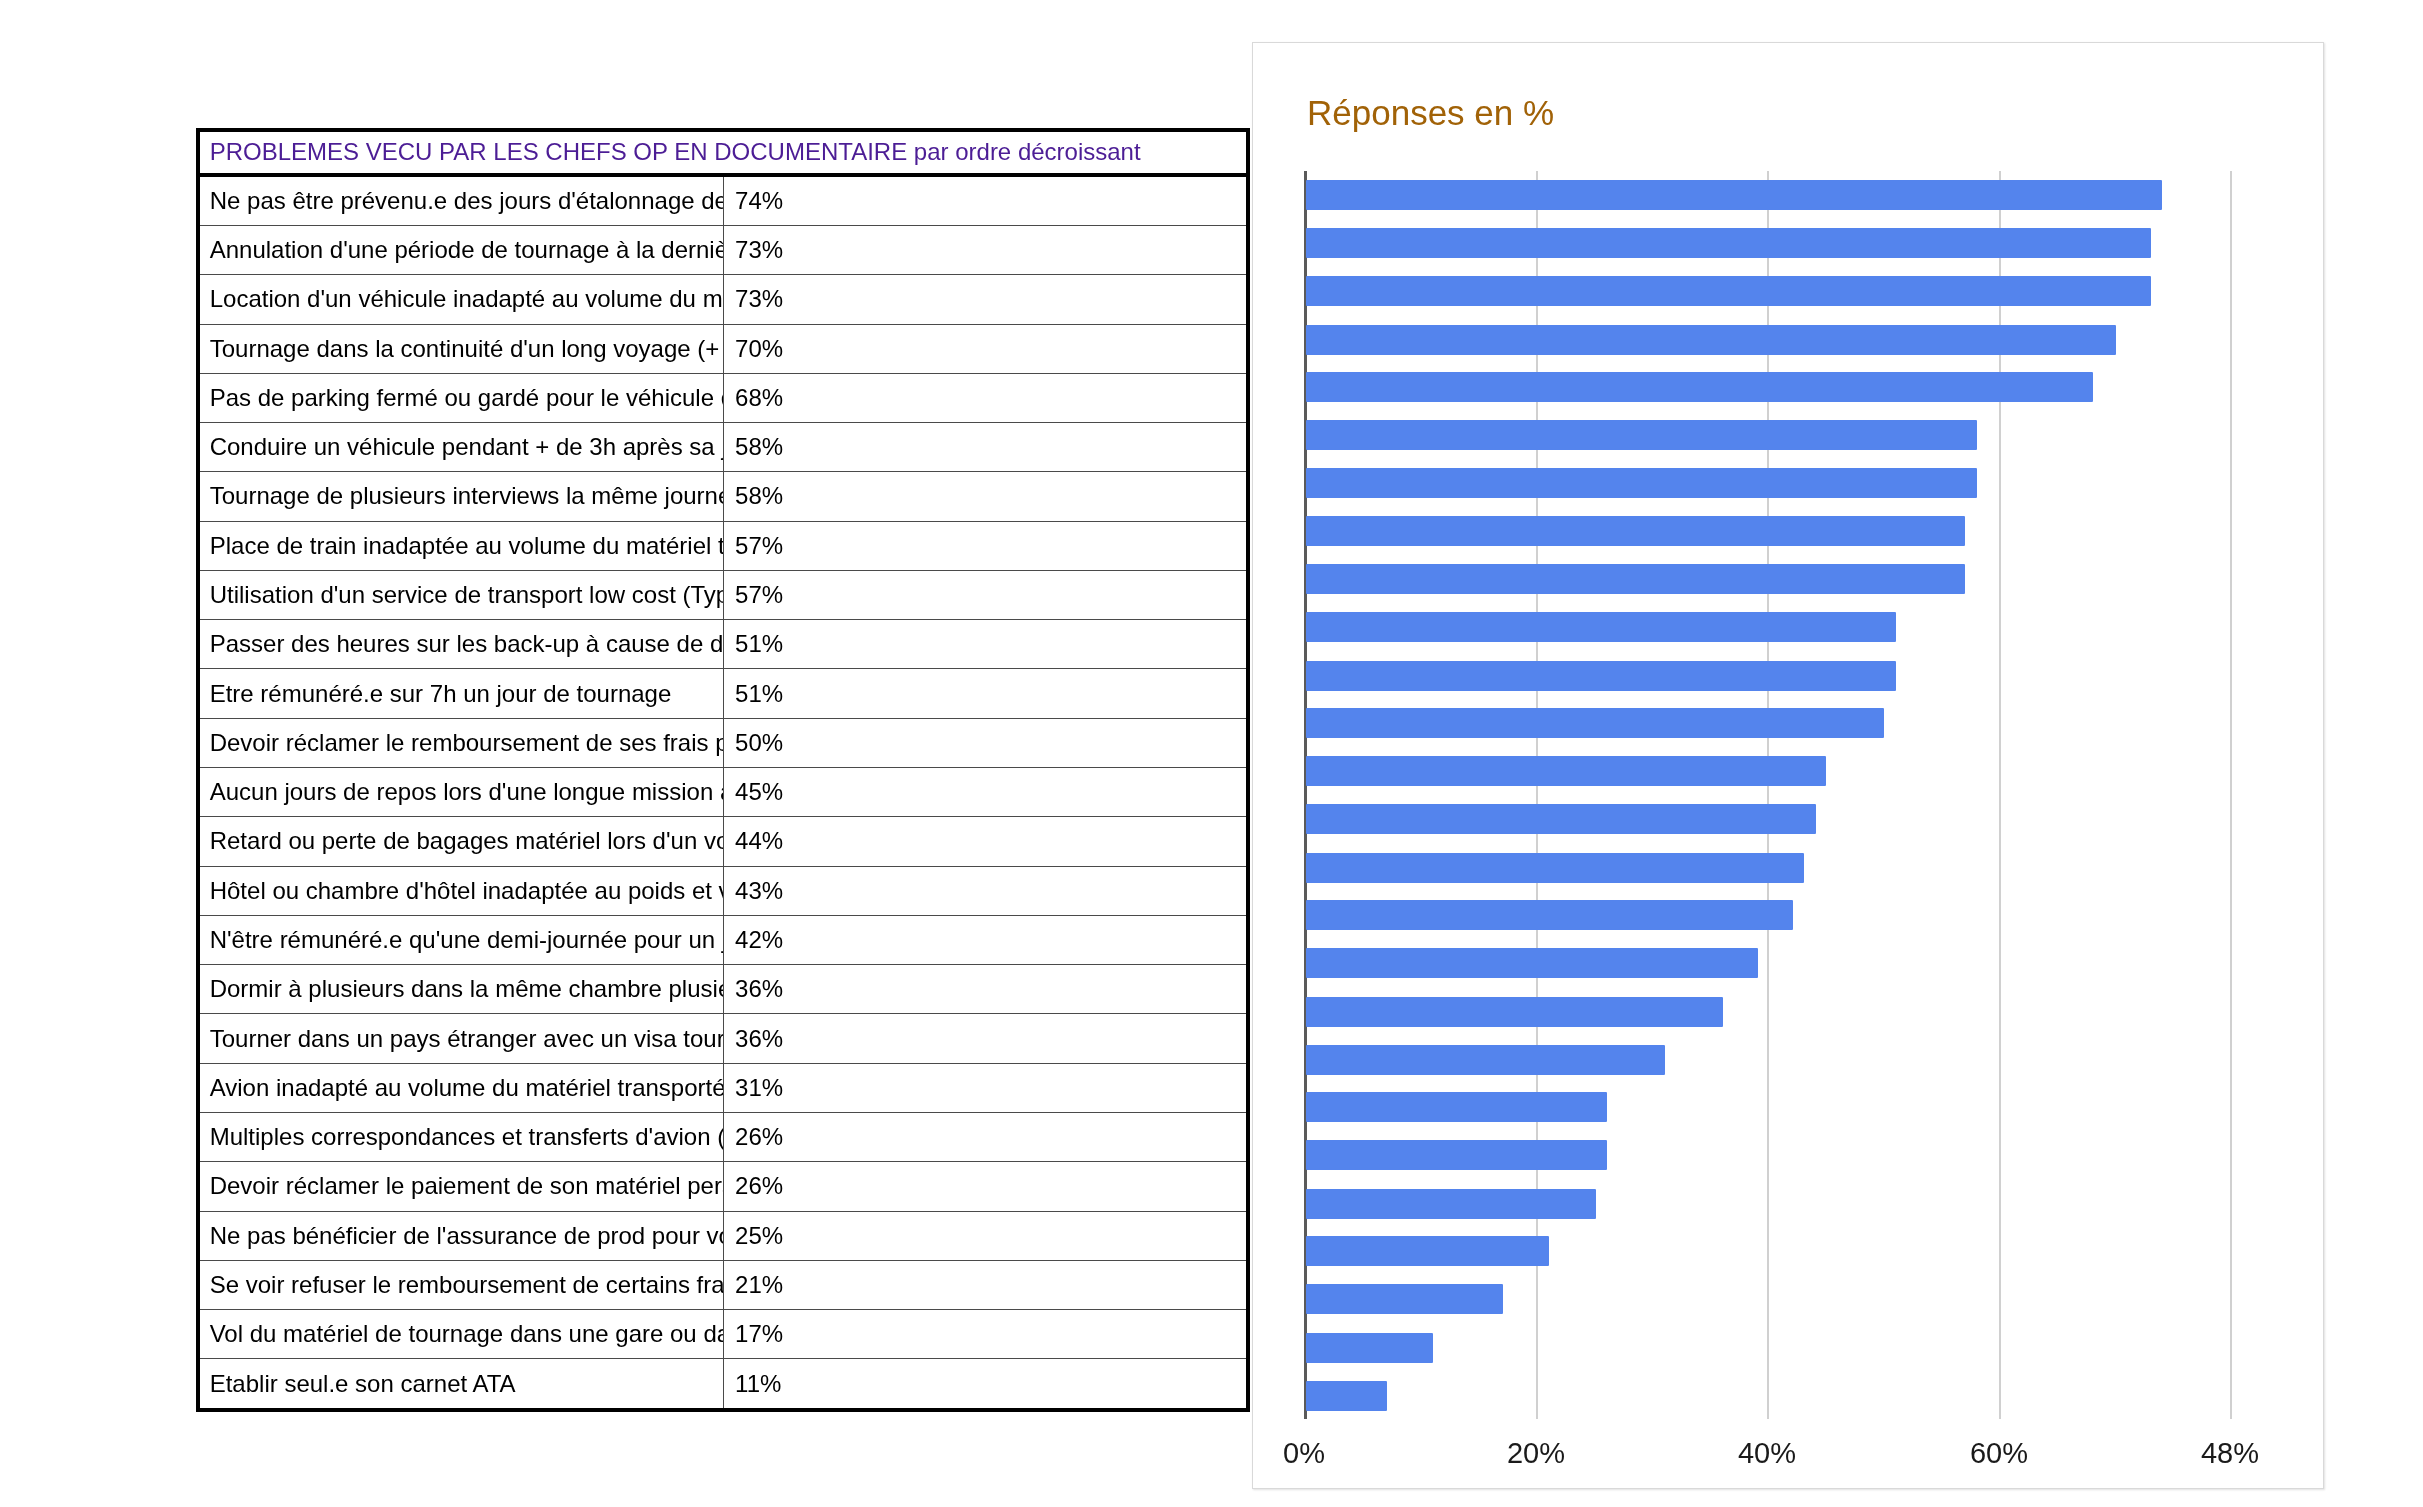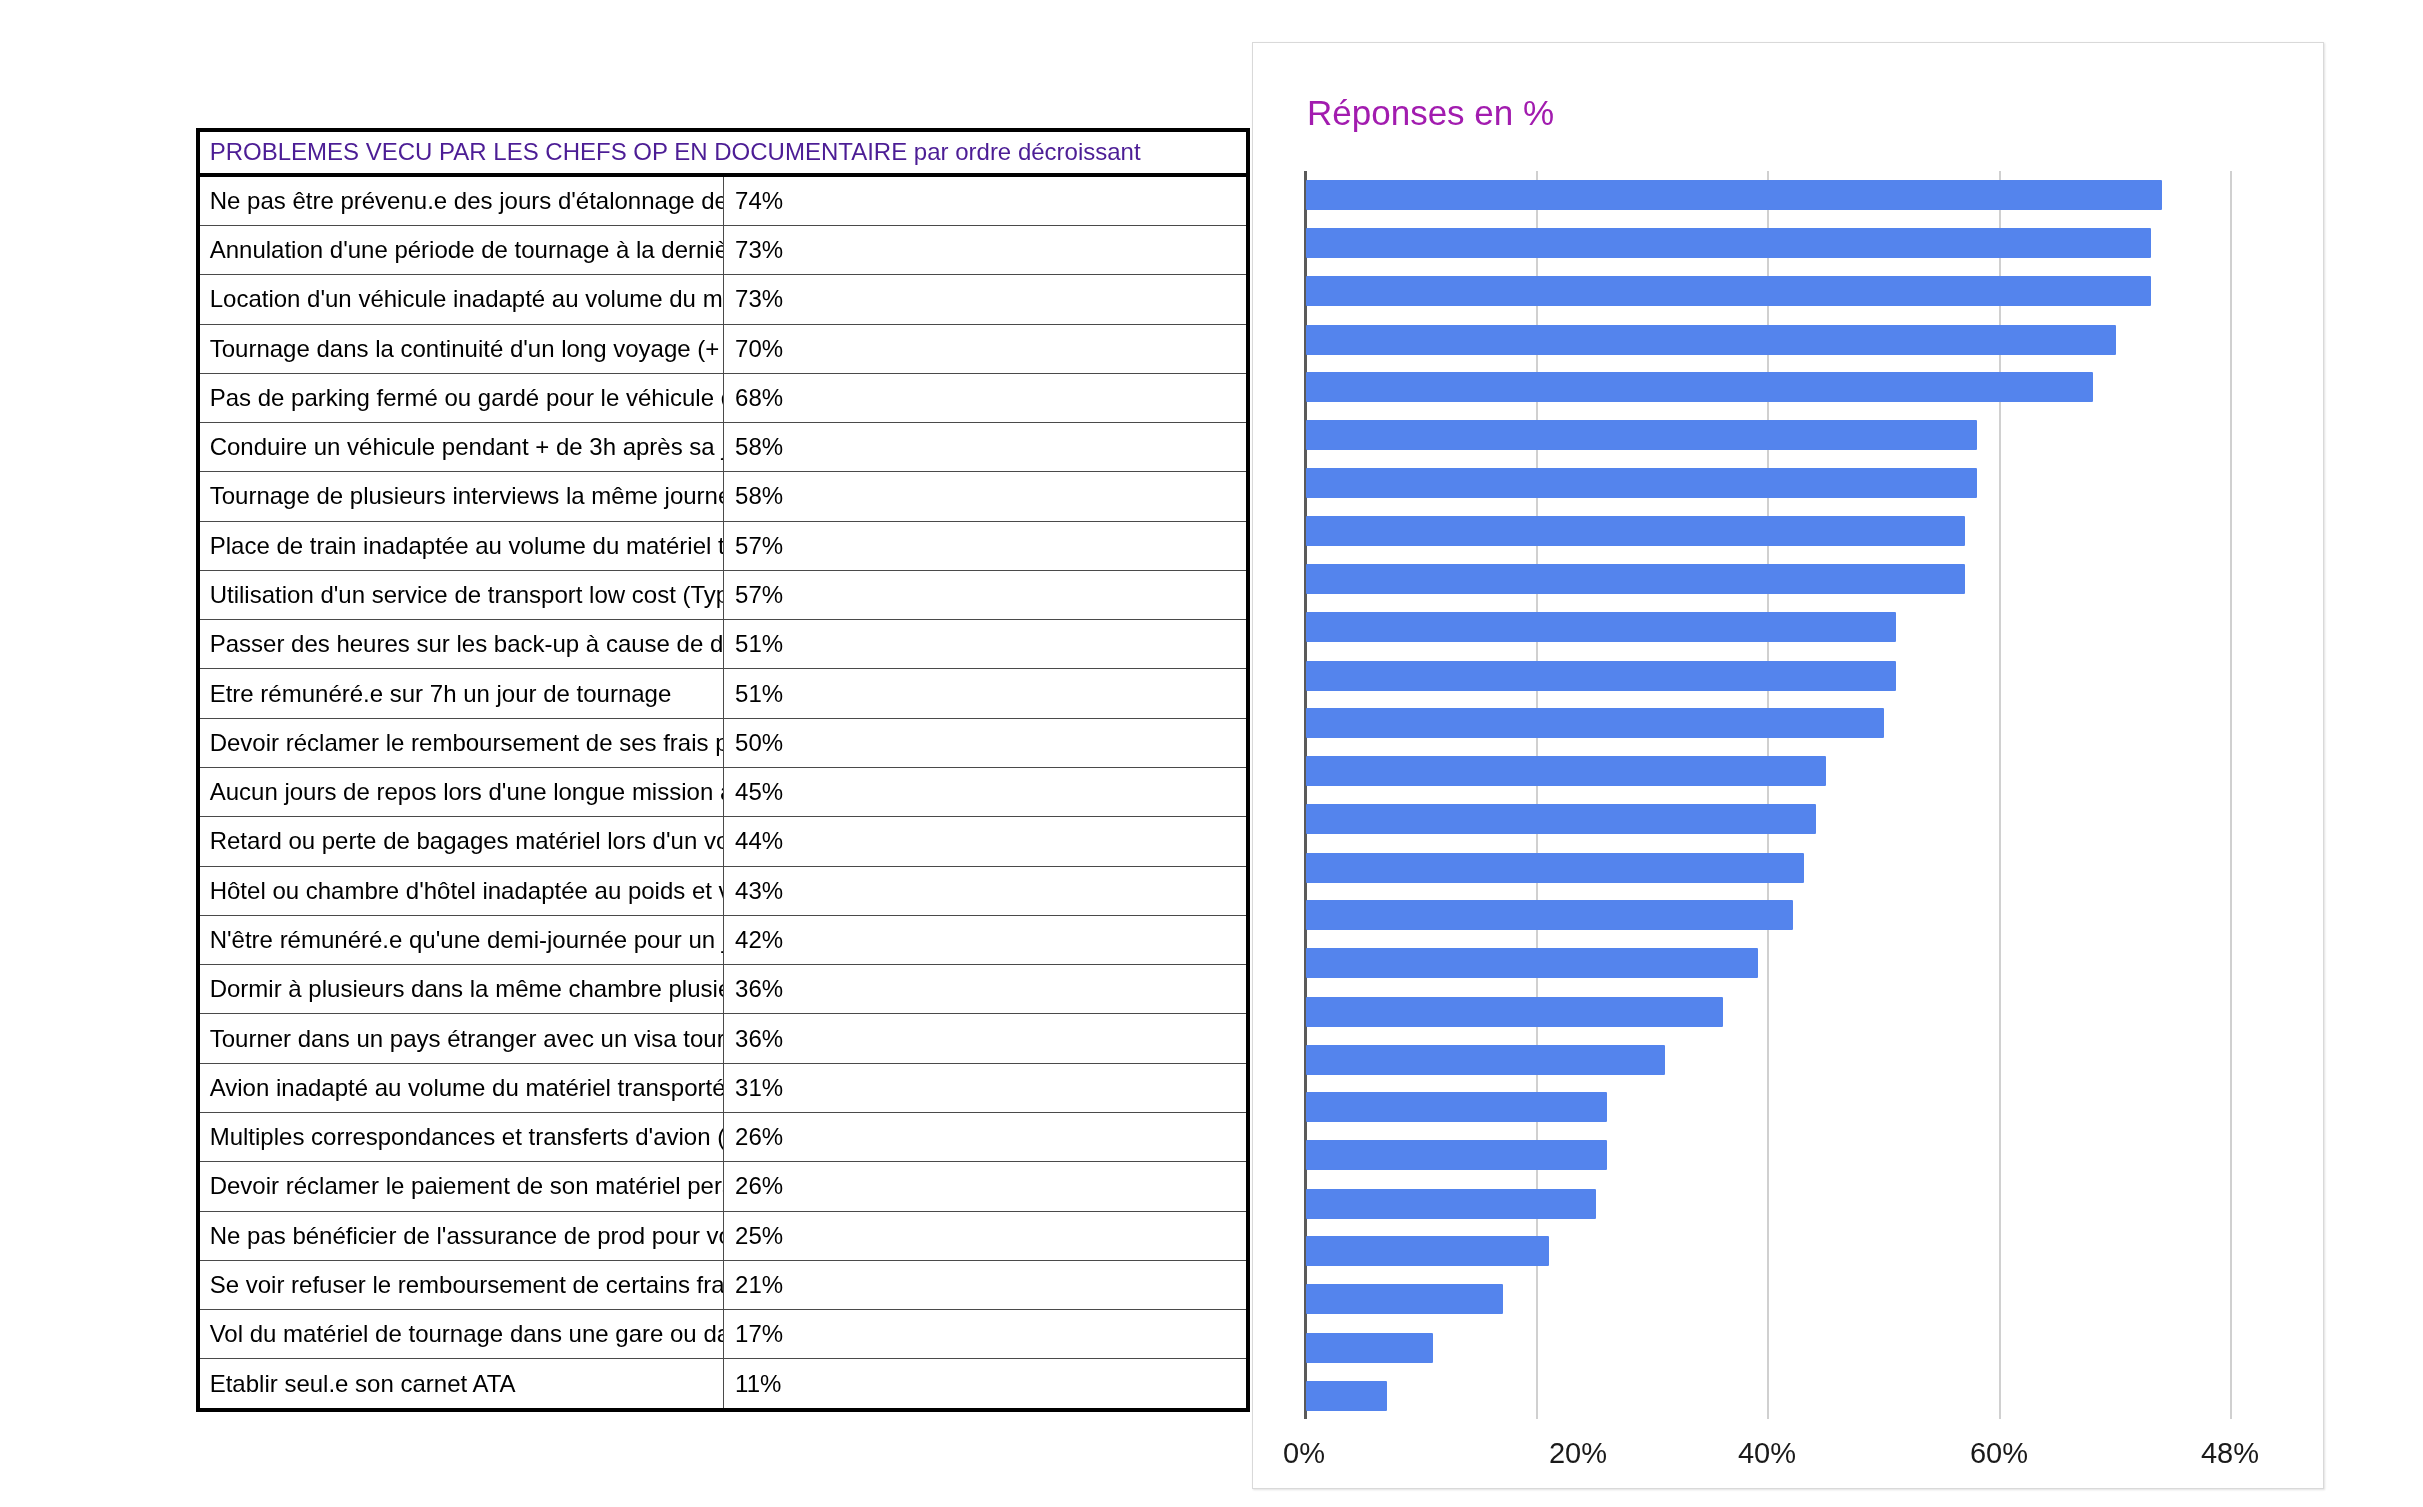--- a/index.html
+++ b/index.html
@@ -84,21 +84,21 @@
     border: 1.9px solid #d9d9d9;
     background: #ffffff;
     box-shadow: 1px 1px 1.9px rgba(0,0,0,0.12);
   }
 
   #chart-title {
     position: absolute;
     left: 54px;
     top: 50px;
     font-size: 35px;
-    color: #a21caf;
+    color: #a16207;
     font-family: "Liberation Sans", sans-serif;
     white-space: nowrap;
   }
 
   
   #plot {
     position: absolute;
     left: 51px;          
     top: 128px;          
     width: 1019px;
@@ -292,20 +292,20 @@
           <div class="bar" title="Multiples correspondances et transferts d'avion (sur une ligne pourtant régulière) — 26%" style="top: 921px; height: 30px; width: 301px; background: rgb(84, 132, 237);"></div>
           <div class="bar" title="Devoir réclamer le paiement de son matériel perso plusieurs mois après le tournage — 26%" style="top: 969px; height: 30px; width: 301px; background: rgb(84, 132, 237);"></div>
           <div class="bar" title="Ne pas bénéficier de l'assurance de prod pour votre matériel perso abimé et/ou volé — 25%" style="top: 1018px; height: 30px; width: 290px; background: rgb(84, 132, 237);"></div>
           <div class="bar" title="Se voir refuser le remboursement de certains frais — 21%" style="top: 1065px; height: 30px; width: 243px; background: rgb(84, 132, 237);"></div>
           <div class="bar" title="Vol du matériel de tournage dans une gare ou dans le train — 17%" style="top: 1113px; height: 30px; width: 197px; background: rgb(84, 132, 237);"></div>
           <div class="bar" title="Etablir seul.e son carnet ATA — 11%" style="top: 1162px; height: 30px; width: 127px; background: rgb(84, 132, 237);"></div>
           <div class="bar" title="Vol de matériel dans le véhicule de tournage — 7%" style="top: 1210px; height: 30px; width: 81px; background: rgb(84, 132, 237);"></div>
         </div>
     </div>
   <div class="tick-label" style="left: 51px;">0%</div>
-      <div class="tick-label" style="left: 283px; margin-left: 42px;">20%</div>
+      <div class="tick-label" style="left: 283px;">20%</div>
       <div class="tick-label" style="left: 514px;">40%</div>
       <div class="tick-label" style="left: 746px;">60%</div>
       <div class="tick-label" style="left: 977px;">48%</div>
     </div>
 
 </div>
 
 
 </body></html>

